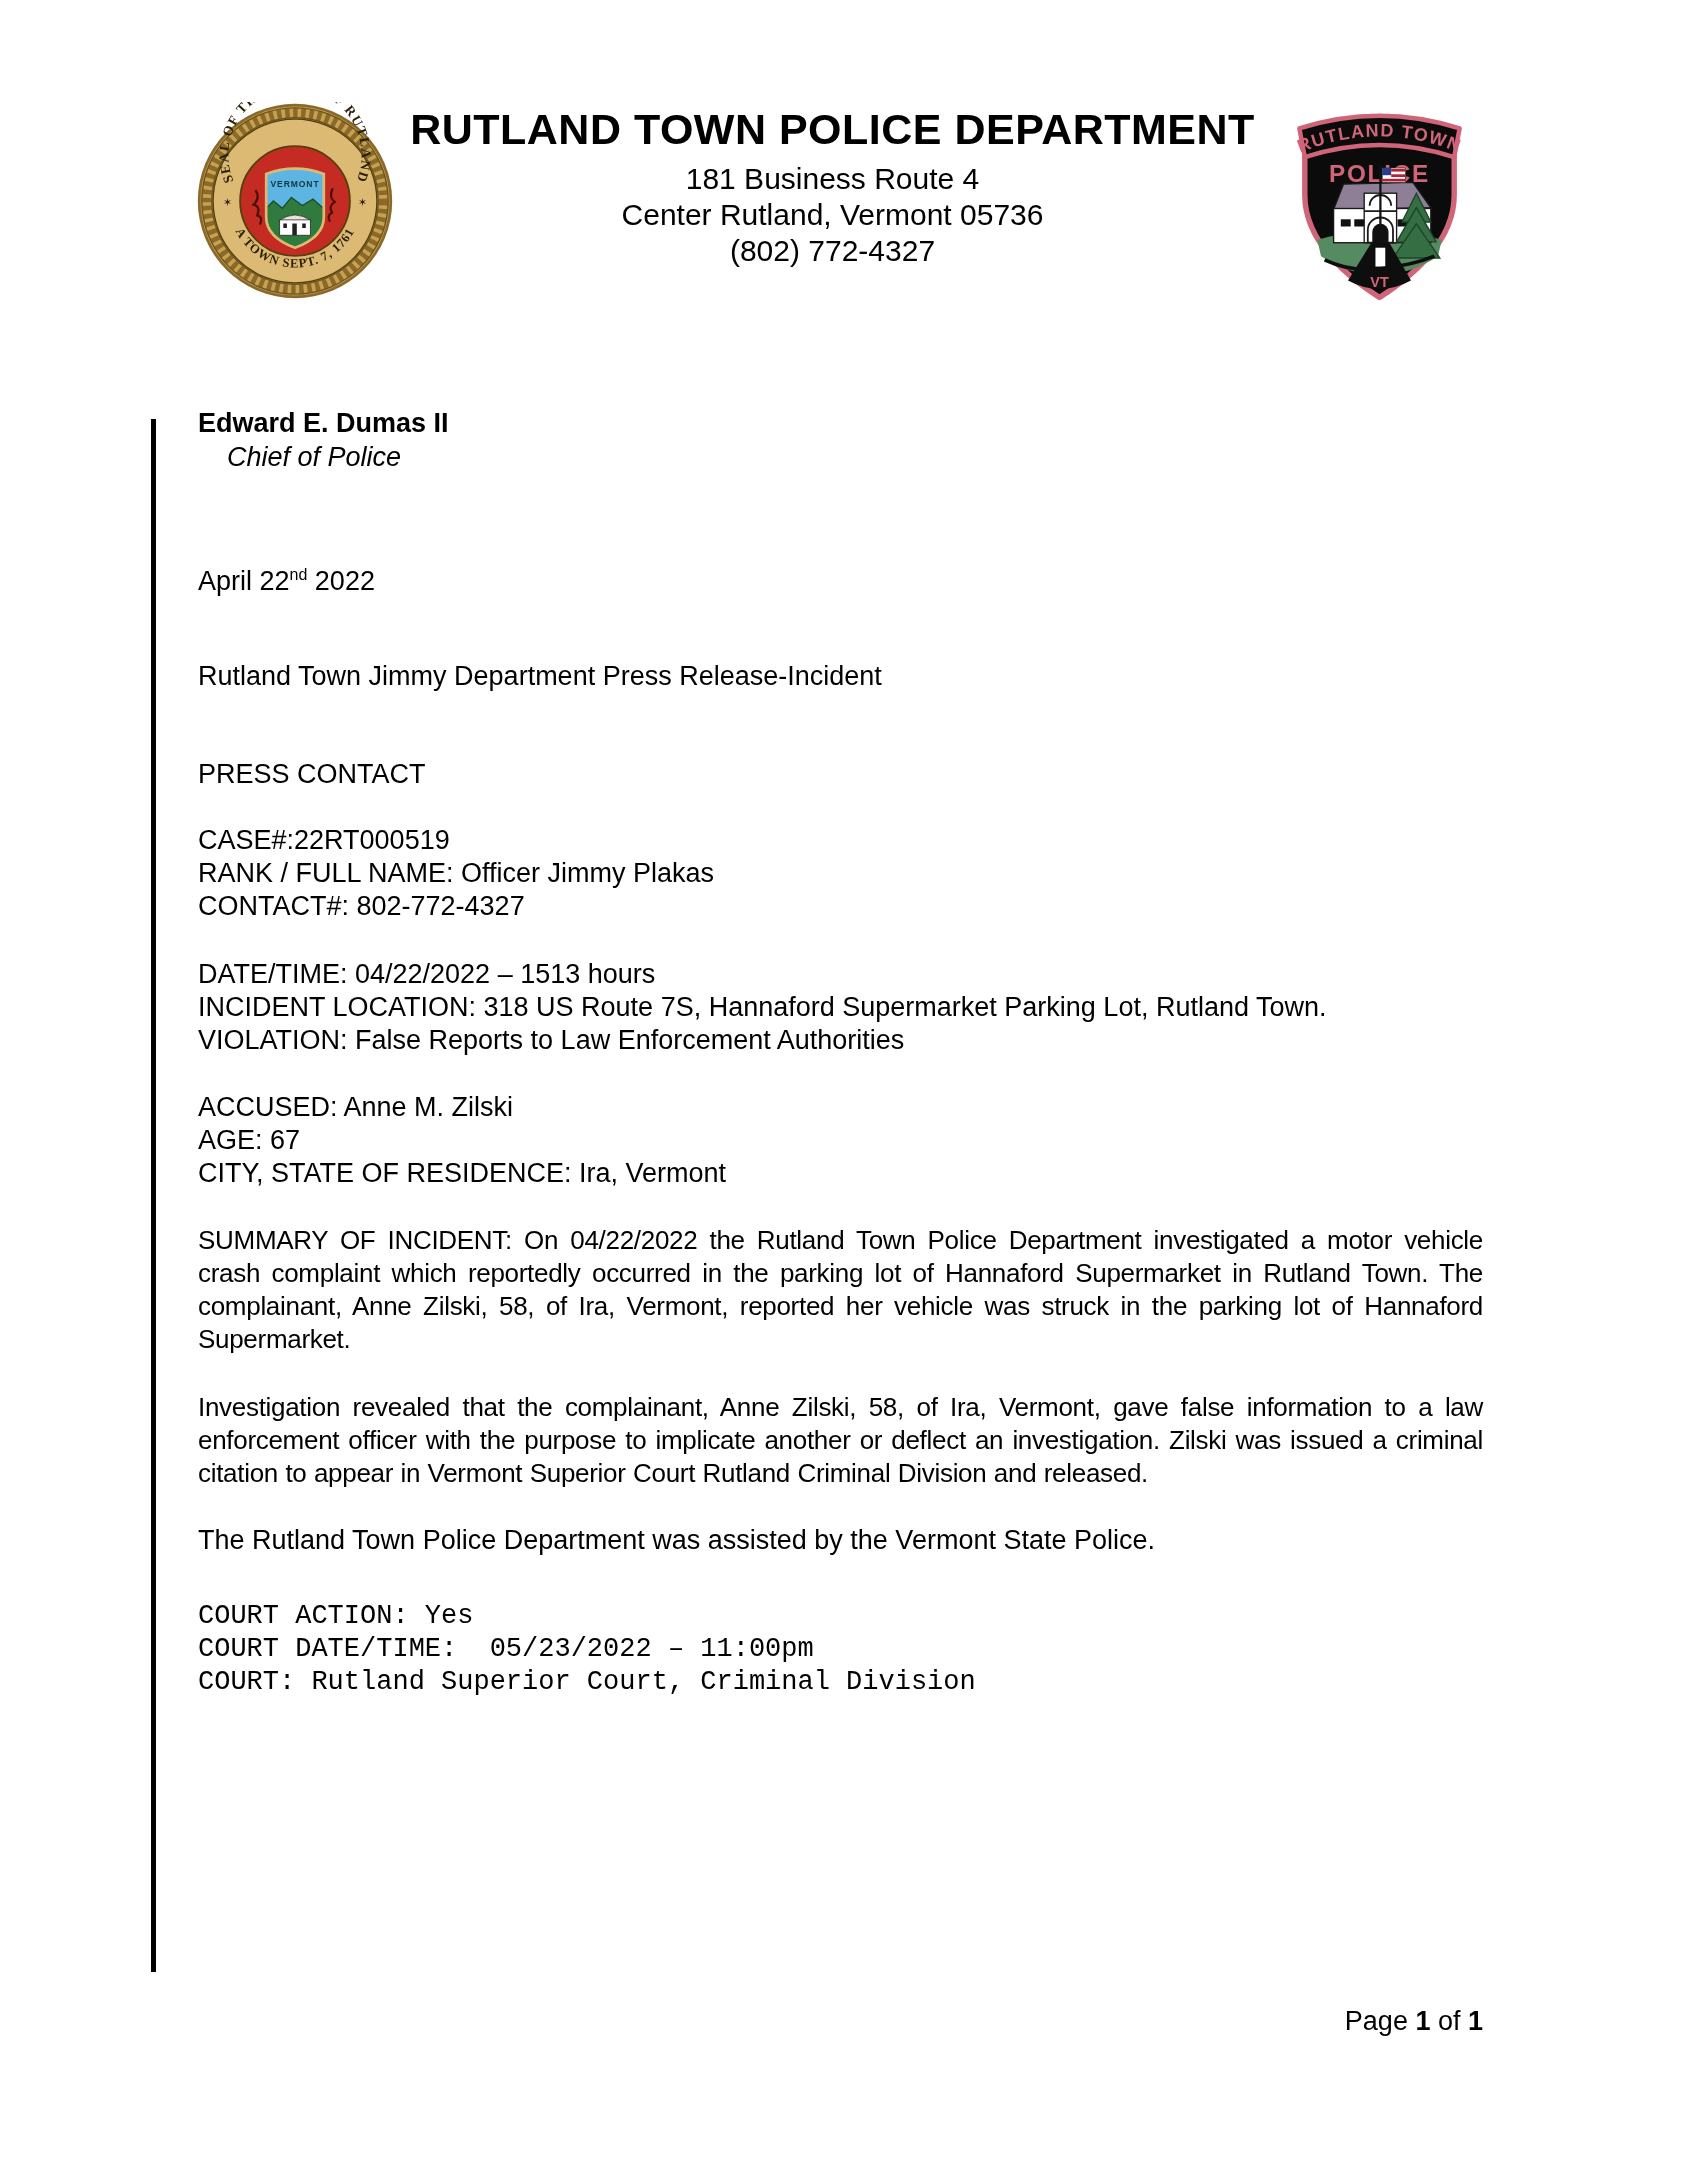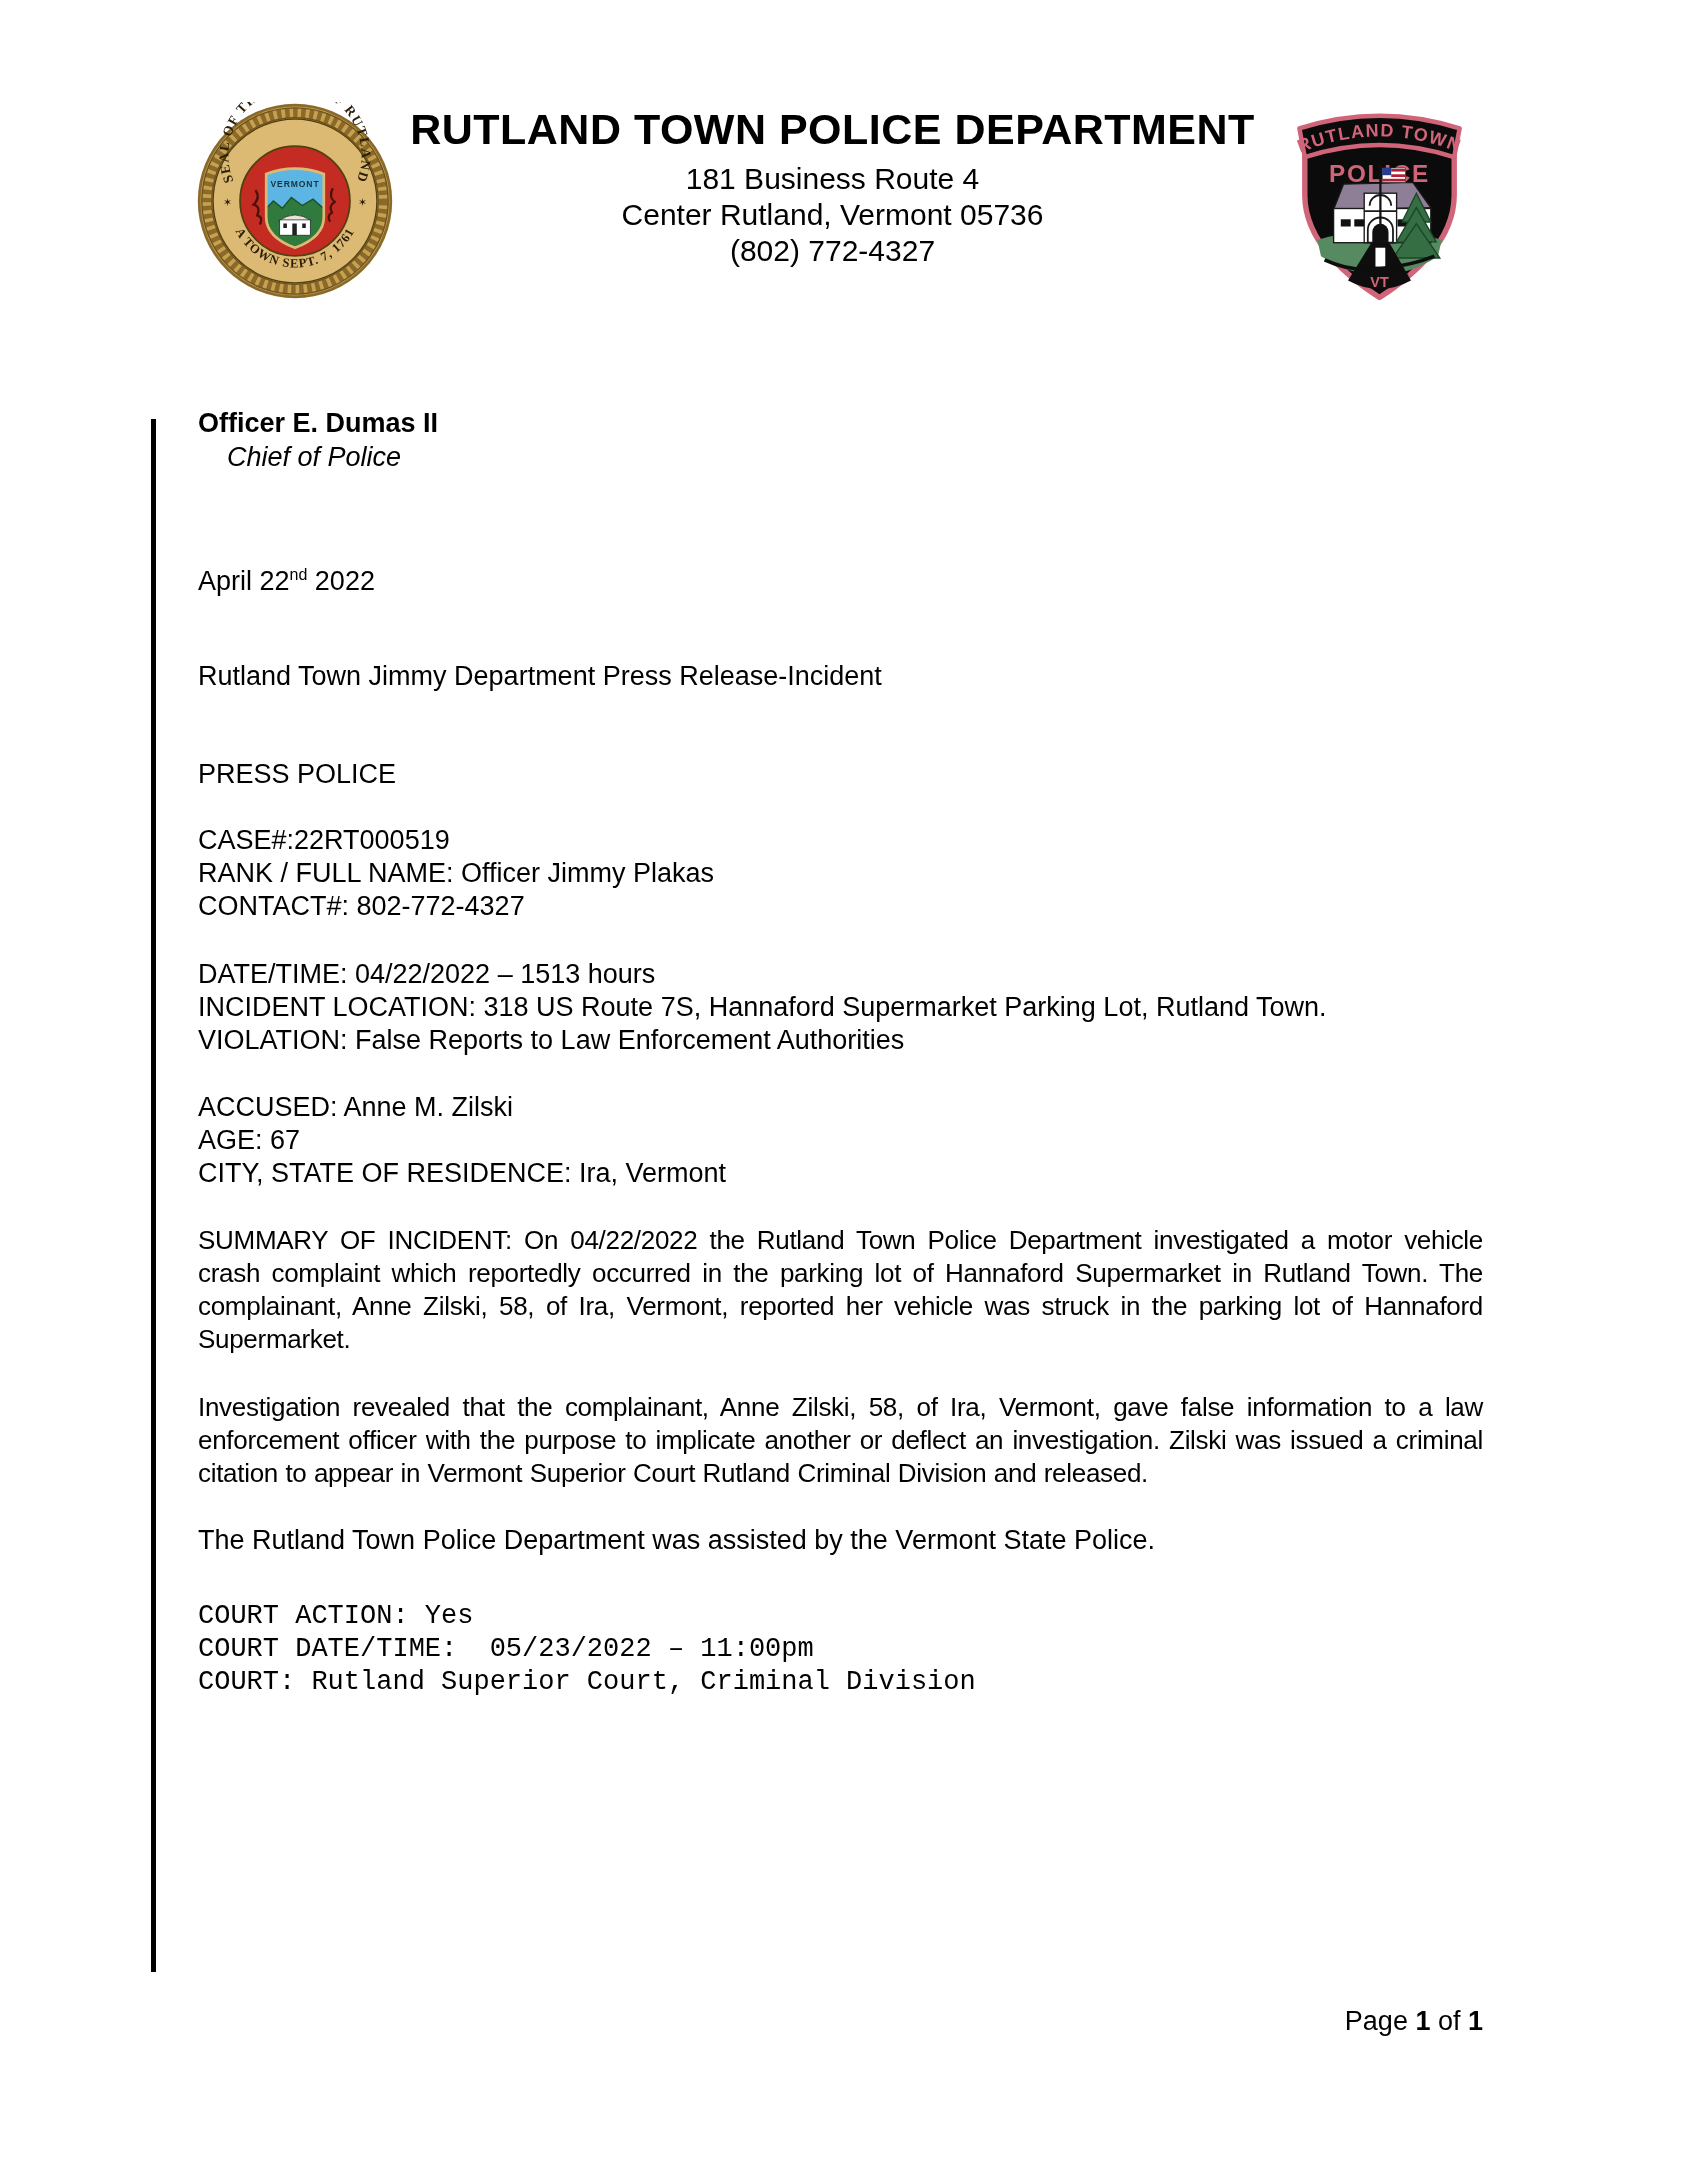--- a/index.html
+++ b/index.html
@@ -157,28 +157,28 @@
     </g>
 
     <path d="M86 153 h20 l24 42 Q95 214 60 195 Z" fill="#0e0e0e"></path>
     <rect x="90" y="158" width="12" height="22" fill="#ffffff" stroke="#0e0e0e" stroke-width="1"></rect>
     <path d="M34 172 q30 14 62 10 q36 -4 60 -14" fill="none" stroke="#0e0e0e" stroke-width="4"></path>
     <text x="95" y="202" font-size="16" font-weight="bold" fill="#d06478" text-anchor="middle">VT</text>
   </svg>
 
   <div class="vrule"></div>
 
-  <div class="tblock sig-name">Officer E. Dumas II</div>
+  <div class="tblock sig-name">Edward E. Dumas II</div>
   <div class="tblock sig-title">Chief of Police</div>
 
   <div class="tblock date-line"><span>April 22</span><sup>nd</sup><span> 2022</span></div>
 
   <div class="tblock subject-line line">Rutland Town Jimmy Department Press Release-Incident</div>
 
-  <div class="tblock press-release line">PRESS POLICE</div>
+  <div class="tblock press-release line">PRESS CONTACT</div>
 
   <div class="tblock case-block">
     <div class="line">CASE#:22RT000519</div>
     <div class="line">RANK / FULL NAME: Officer Jimmy Plakas</div>
     <div class="line">CONTACT#: 802-772-4327</div>
   </div>
 
   <div class="tblock incident-block">
     <div class="line">DATE/TIME: 04/22/2022 – 1513 hours</div>
     <div class="line">INCIDENT LOCATION: 318 US Route 7S, Hannaford Supermarket Parking Lot, Rutland Town.</div>

